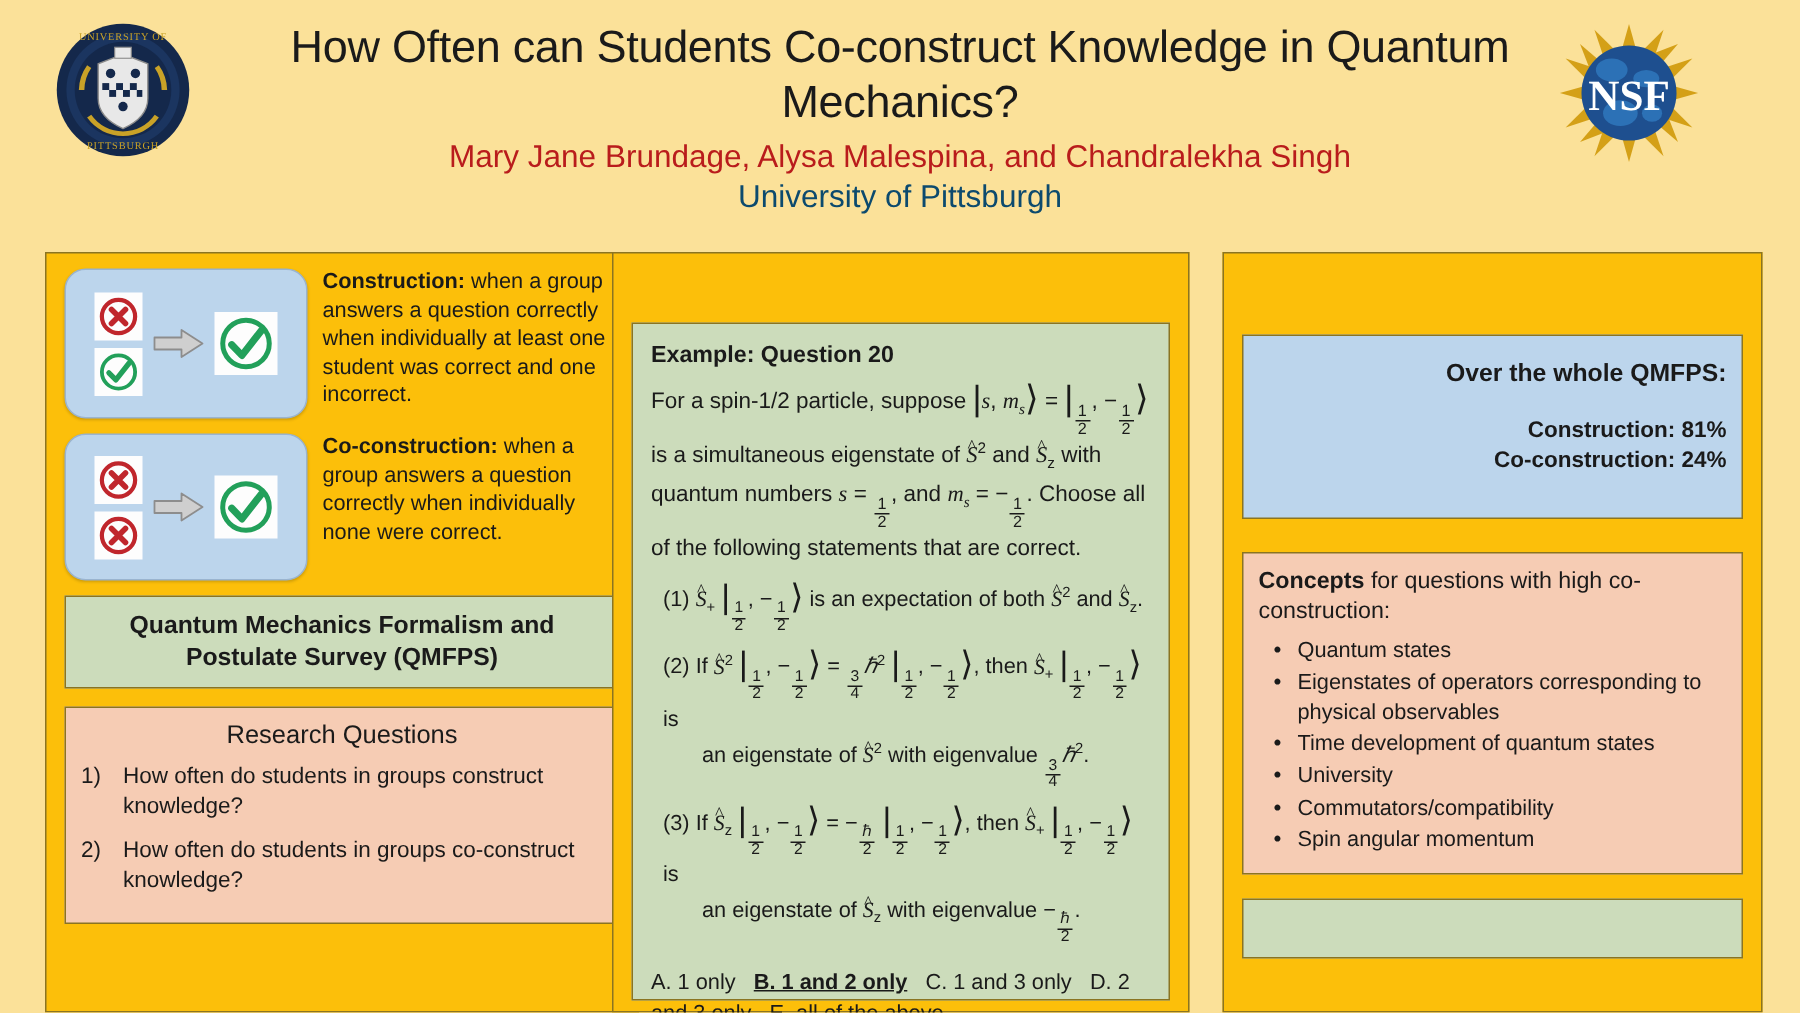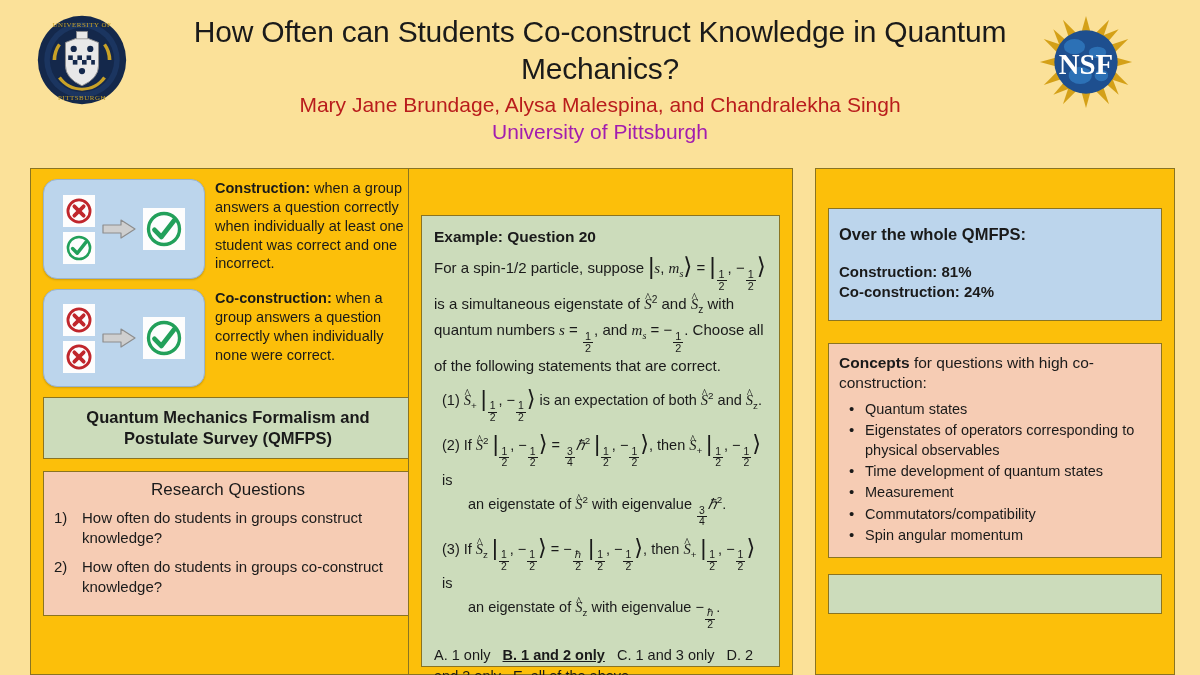--- a/index.html
+++ b/index.html
@@ -45,21 +45,21 @@
   }
   .poster-authors {
     font-size: 21px;
     line-height: 1.3;
     margin-top: 4px;
     color: #b91c1c;
   }
   .poster-affil {
     font-size: 21px;
     line-height: 1.3;
-    color: #a21caf;
+    color: #0c4a6e;
   }
 
   
   .columns {
     position: absolute;
     top: 168px; left: 0;
     width: 1200px; height: 507px;
     display: flex;
     gap: 0;
   }
@@ -199,23 +199,23 @@
   }
   .frac .num { border-bottom: 1px solid #1a1a1a; padding: 0 2px; }
   .frac .den { padding: 0 2px; }
   .ket-l, .ket-r {
     font-size: 1.55em; font-weight: 300; line-height: 0;
     position: relative; top: 0.05em;
   }
 
   
   .whole-box {
-    margin-top: 29px;
-    padding: 16px 10px 18px 10px;
-    text-align: left;
+    margin-top: 44px;
+    padding: 16px 10px 28px 10px;
+    text-align: right;
   }
   .whole-title { font-weight: 700; font-size: 16.5px; }
   .whole-stat  { font-weight: 700; font-size: 15px; line-height: 1.32; }
   .whole-gap   { height: 18px; }
 
   .concepts-box {
     margin-top: 22px;
     padding: 9px 10px 10px 10px;
   }
   .concepts-head {
@@ -553,21 +553,21 @@
       </div>
 
       <div class="box box-peach concepts-box">
         <div class="concepts-head">
           <b>Concepts</b><span> for questions with high co-construction:</span>
         </div>
         <ul class="concept-list">
           <li>Quantum states</li>
           <li>Eigenstates of operators corresponding to physical observables</li>
           <li>Time development of quantum states</li>
-          <li>Measurement</li>
+          <li>University</li>
           <li>Commutators/compatibility</li>
           <li>Spin angular momentum</li>
         </ul>
       </div>
 
       <div class="box box-green bottom-green-box"></div>
     </div>
 
   </div>
 </div>

